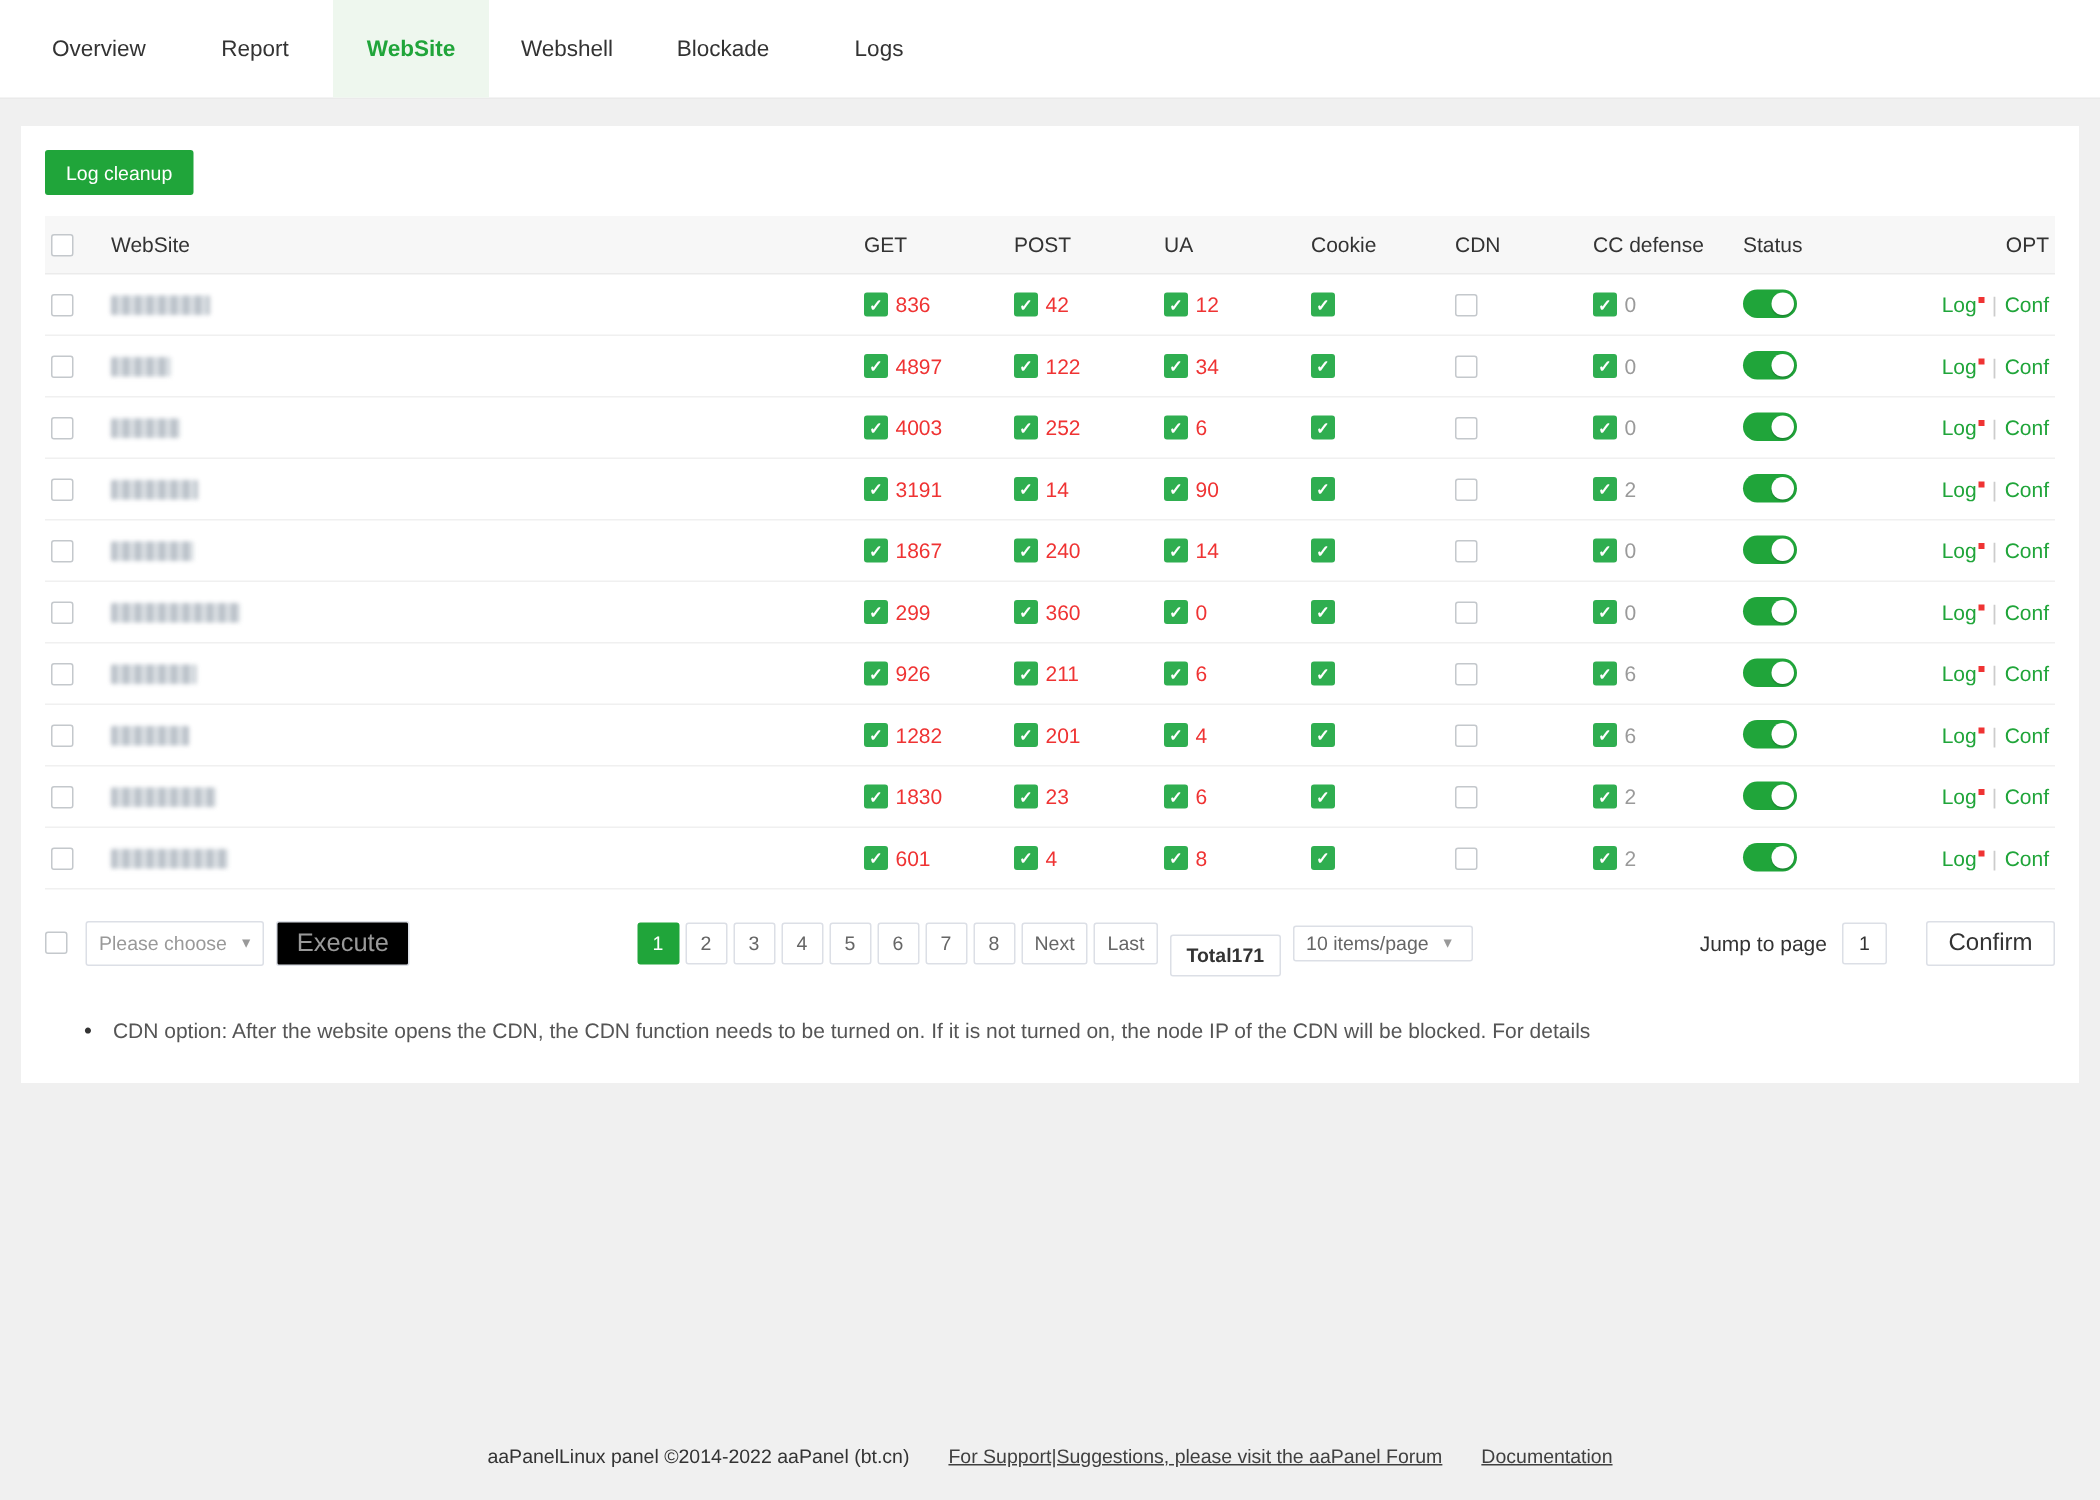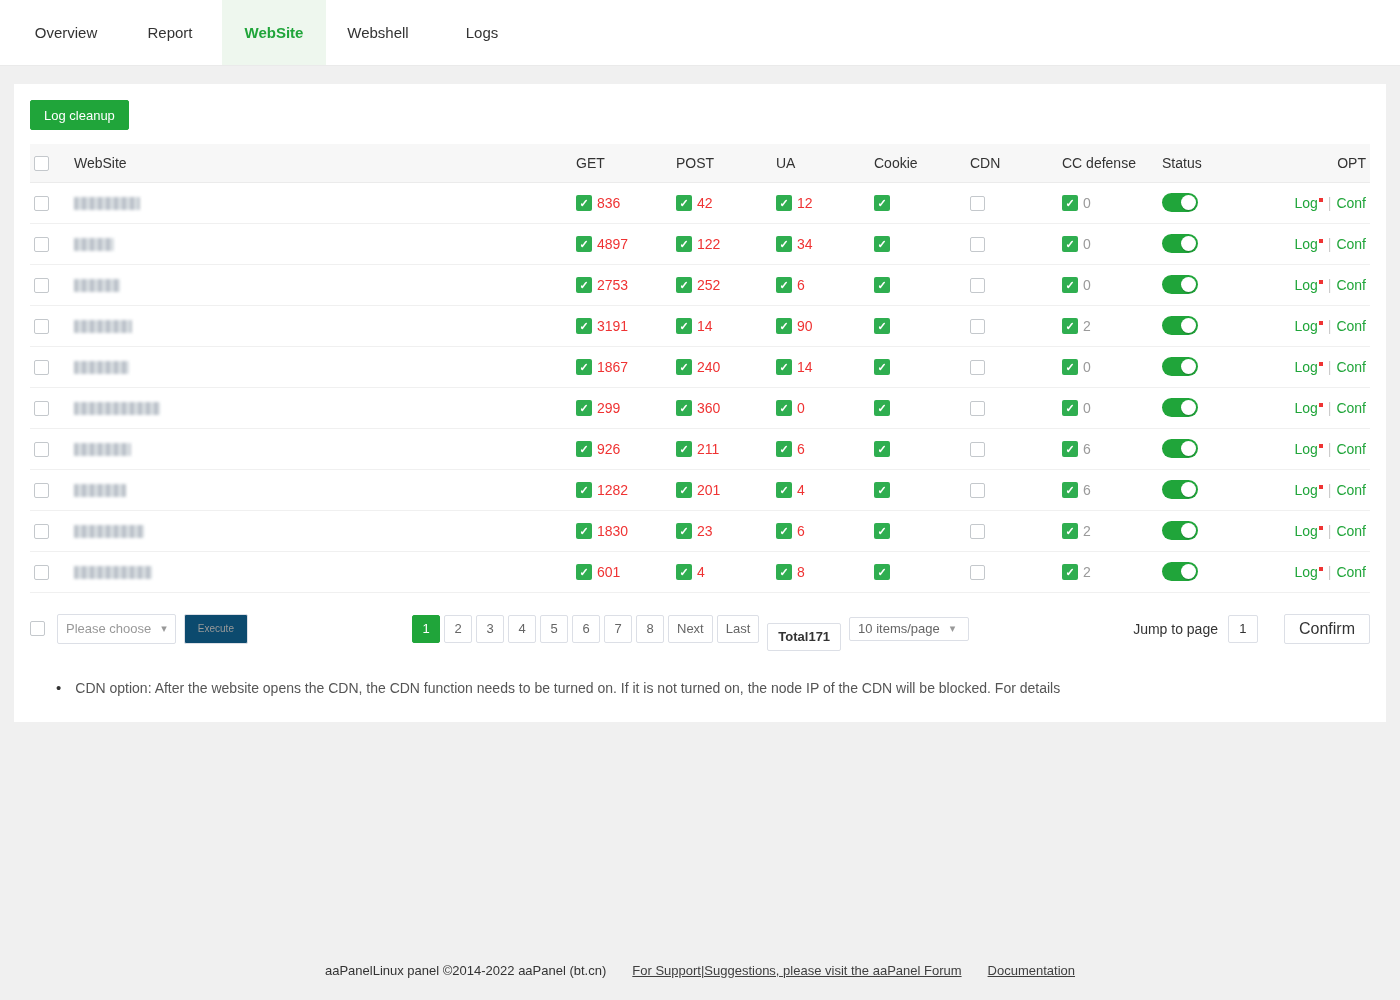--- a/index.html
+++ b/index.html
@@ -37,21 +37,21 @@
   .toggle::after { content:""; position:absolute; top:2px; right:2px; width:15px; height:15px; border-radius:50%; background:#fff; box-shadow:0 1px 1px rgba(0,0,0,.2); }
   .cell-opt { white-space:nowrap; }
   .lnk { color:#20a53a; cursor:pointer; text-decoration:none; }
   .sup-dot { display:inline-block; width:4px; height:4px; background:#ef3333; vertical-align:super; margin-left:1px; }
   .sep { color:#ccc; margin:0 5px; }
 
   
   .pagebar { display:flex; align-items:center; margin-top:14px; font-size:13px; color:#666; }
   .select-box { height:30px; border:1px solid #dcdfe6; border-radius:2px; display:inline-flex; align-items:center; justify-content:flex-start; padding:0 8px; color:#999; background:#fff; cursor:pointer; margin-left:12px; min-width:118px; gap:10px; }
   .chev { color:#999; font-size:11px; }
-  .btn-plain { height:30px; border:1px solid #dcdfe6; background:#0c4a6e; color:#999; padding:0 13px; border-radius:2px; font-size:10px; margin-left:8px; cursor:pointer; font-family:inherit; }
+  .btn-plain { height:30px; border:1px solid #dcdfe6; background:#000000; color:#999; padding:0 13px; border-radius:2px; font-size:17px; margin-left:8px; cursor:pointer; font-family:inherit; }
   .center-cluster { display:flex; align-items:center; gap:4px; margin-left:auto; }
   .pg { min-width:28px; height:28px; border:1px solid #dcdfe6; background:#fff; color:#666; display:inline-flex; align-items:center; justify-content:center; padding:0 8px; cursor:pointer; border-radius:2px; font-size:13px; }
   .pg.active { background:#20a53a; border-color:#20a53a; color:#fff; }
   .total-box { border:1px solid #dcdfe6; height:28px; display:inline-flex; align-items:center; padding:0 10px; font-weight:bold; color:#333; border-radius:2px; background:#fff; margin-left:4px;margin-top:16px; }
   .perpage { color:#666; height:24px; margin-left:4px; min-width:120px; }
   .jump-cluster { display:flex; align-items:center; gap:10px; margin-left:auto; color:#333; font-size:14px; }
   .jump-input { width:30px; height:28px; border:1px solid #dcdfe6; border-radius:2px; text-align:center; font-size:13px; color:#333; font-family:inherit; }
   .btn-confirm { height:30px; border:1px solid #dcdfe6; background:#fff; padding:0 14px; color:#333; margin-left:26px; border-radius:2px; cursor:pointer; font-family:inherit; font-size:16px; }
 
   
@@ -72,20 +72,23 @@
         <span>Overview</span>
       </div>
       <div class="tab">
         <span>Report</span>
       </div>
       <div class="tab active">
         <span>WebSite</span>
       </div>
       <div class="tab">
         <span>Webshell</span>
+      </div>
+      <div class="tab">
+        <span>Blockade</span>
       </div>
       <div class="tab">
         <span>Logs</span>
       </div>
     </div>
 
   <div class="card">
 
     <button class="btn-primary">Log cleanup</button>
 
@@ -141,21 +144,21 @@
     <td><span class="cbx"></span></td>
     <td><span class="chk-on"></span><span class="num-gray">0</span></td>
     <td><span class="toggle"></span></td>
     <td class="cell-opt">
       <a class="lnk"><span>Log</span><i class="sup-dot"></i></a><span class="sep">|</span><a class="lnk">Conf</a>
     </td>
   </tr>
           <tr>
     <td><span class="cbx"></span></td>
     <td><span class="redacted" style="width: 46px;"></span></td>
-    <td><span class="chk-on"></span><span class="num">2753</span></td>
+    <td><span class="chk-on"></span><span class="num">4003</span></td>
     <td><span class="chk-on"></span><span class="num">252</span></td>
     <td><span class="chk-on"></span><span class="num">6</span></td>
     <td><span class="chk-on"></span></td>
     <td><span class="cbx"></span></td>
     <td><span class="chk-on"></span><span class="num-gray">0</span></td>
     <td><span class="toggle"></span></td>
     <td class="cell-opt">
       <a class="lnk"><span>Log</span><i class="sup-dot"></i></a><span class="sep">|</span><a class="lnk">Conf</a>
     </td>
   </tr>

